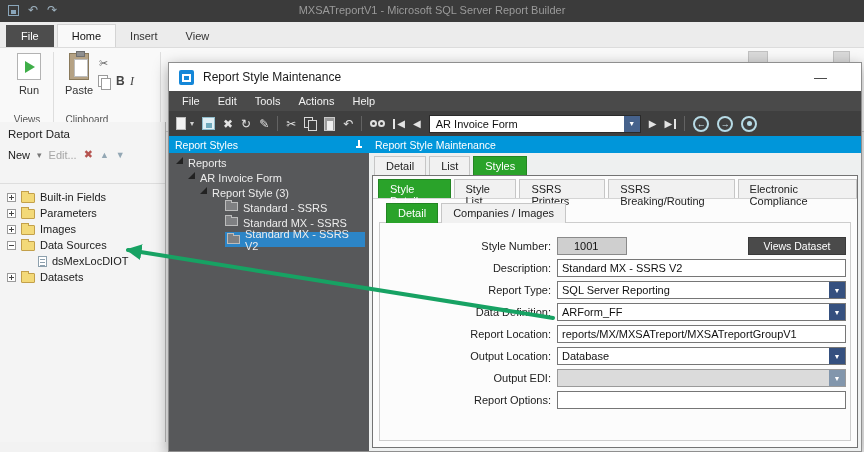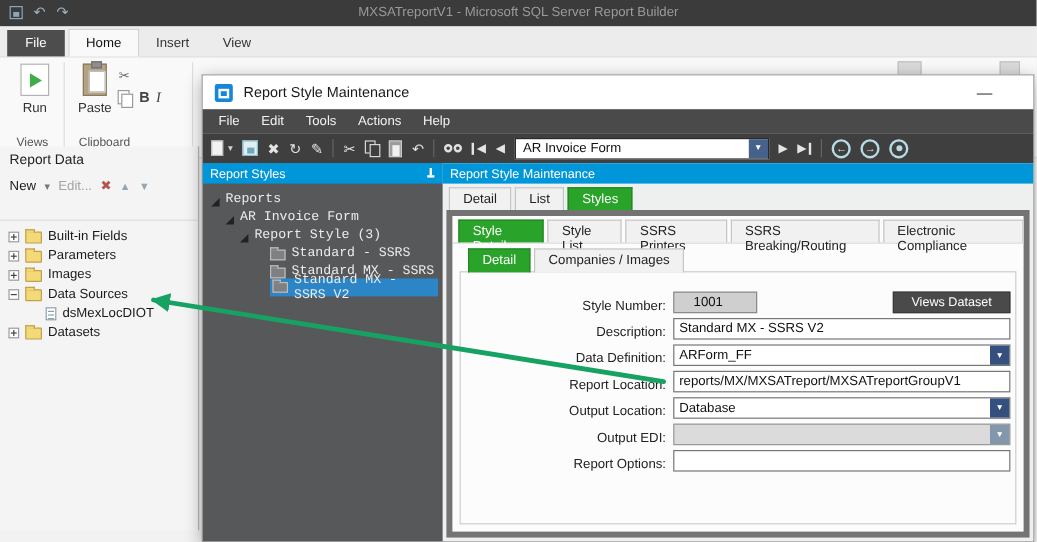--- a/index.html
+++ b/index.html
@@ -101,38 +101,38 @@
   .circ.dot::after { content:""; width:5px; height:5px; background:#b7dbe6; border-radius:50%; }
 
   
   .dlg-body { position:absolute; left:0; top:73px; right:0; bottom:0; display:flex; }
   .styles-panel { width:200px; background:#57585a; display:flex; flex-direction:column; flex:0 0 auto; }
   .panel-header { height:17px; background:#0096da; color:#fff; font-size:10.5px; display:flex; align-items:center; padding:0 6px; flex:0 0 auto; }
   .pin { margin-left:auto; width:9px; height:10px; position:relative; }
   .pin::before { content:""; position:absolute; left:4px; top:0; width:2px; height:6px; background:#fff; }
   .pin::after { content:""; position:absolute; left:2px; top:6px; width:6px; height:2px; background:#fff; box-shadow:0 2px 0 -1px #fff; }
   .stree { padding-top:4px; color:#ececec; }
-  .trow { display:flex; align-items:flex-end; height:15px; gap:5px;font-family:Liberation Mono, monospace; }
+  .trow { display:flex; align-items:flex-start; height:15px; gap:5px; }
   .tri { width:0; height:0; border-bottom:7px solid #222; border-left:7px solid transparent; flex:0 0 auto; }
   .folder-d { width:13px; height:9px; background:#7f8082; border:1px solid #bcbcbc; position:relative; flex:0 0 auto; }
   .folder-d::before { content:""; position:absolute; top:-3px; left:-1px; width:5px; height:2px; background:#7f8082; border:1px solid #bcbcbc; border-bottom:none; }
   .ind1 { padding-left:7px; } .ind2 { padding-left:19px; } .ind3 { padding-left:31px; } .ind4 { padding-left:56px; }
   .sel-bg { display:flex; align-items:center; gap:5px; background:#2c85c7; padding:0 5px 0 2px; height:15px; flex:1; margin-right:4px; }
 
   .rsm-panel { flex:1; background:#eef0f0; display:flex; flex-direction:column; position:relative; }
   .tabs-row { display:flex; gap:3px; padding:3px 0 0 5px; height:22px; flex:0 0 auto; }
   .tab { padding:3px 11px; font-size:11px; background:#f1f1f1; border:1px solid #c6c6c6; border-bottom:none; color:#222; }
   .tab.green { background:#2aa32a; border-color:#238523; color:#fff; }
-  .sheet { flex:1; margin:0 3px 3px; background:#fcfcfc; border:5px solid #737373; position:relative; }
+  .sheet { flex:1; margin:0 3px 3px; background:#fcfcfc; border:1px solid #737373; position:relative; }
   .subtabs-row { display:flex; gap:3px; padding:3px 0 0 5px; height:23px; border-bottom:1px solid #d4d4d4; }
   .detail-box { position:absolute; left:6px; right:6px; top:46px; bottom:6px; border:1px solid #cdcdcd; background:#fcfcfc; }
   .detail-tabs { position:absolute; top:-20px; left:6px; display:flex; gap:3px; }
   .detail-tabs .tab { height:20px; }
   .form { padding-top:12px; }
-  .frow { display:flex; align-items:flex-end; height:22px; padding-right:4px; }
+  .frow { display:flex; align-items:center; height:22px; padding-right:4px; }
   .flabel { width:177px; text-align:right; padding-right:6px; color:#222; font-size:11px; flex:0 0 auto; }
   .ftext { height:18px; line-height:16px; padding:0 16px; font-size:11px; }
   .ftext.ro { width:70px; background:#cfcfcf; border:1px solid #8a8a8a; color:#111; }
   .finput { height:18px; width:294px; border:1px solid #767676; background:#fff; font-family:"Liberation Sans",sans-serif; font-size:11px; padding:0 4px; color:#111; }
   .fcombo { display:flex; align-items:center; width:294px; height:18px; background:#fff; border:1px solid #767676; }
   .fcombo .combo-text { flex:1; padding-left:4px; font-size:11px; color:#111; }
   .fcombo .dd-btn { width:16px; height:100%; background:#35507f; color:#fff; display:flex; align-items:center; justify-content:center; font-size:7px; flex:0 0 auto; }
   .fcombo.disabled { background:#dbdbdb; border-color:#9a9a9a; }
   .fcombo.disabled .dd-btn { background:#8296ac; }
   .sync-btn { margin-left:auto; width:98px; height:18px; background:#4a4a4a; color:#fff; border:1px solid #3a3a3a; font-family:"Liberation Sans",sans-serif; font-size:10.5px; }
@@ -347,20 +347,29 @@
               <div class="frow">
                 <span class="flabel">Style Number:</span>
                 <span class="ftext ro">1001</span>
                 <button class="sync-btn">Views Dataset</button>
               </div>
               <div class="frow">
                 <span class="flabel">Description:</span>
                 <input class="finput" value="Standard MX - SSRS V2" style="">
               </div>
               <div class="frow">
+                <span class="flabel">Report Type:</span>
+                <div class="fcombo">
+                  <span class="combo-text">SQL Server Reporting</span>
+                  <span class="dd-btn">
+                      <span>▼</span>
+                    </span>
+                </div>
+              </div>
+              <div class="frow">
                 <span class="flabel">Data Definition:</span>
                 <div class="fcombo">
                   <span class="combo-text">ARForm_FF</span>
                   <span class="dd-btn">
                       <span>▼</span>
                     </span>
                 </div>
               </div>
               <div class="frow">
                 <span class="flabel">Report Location:</span>

